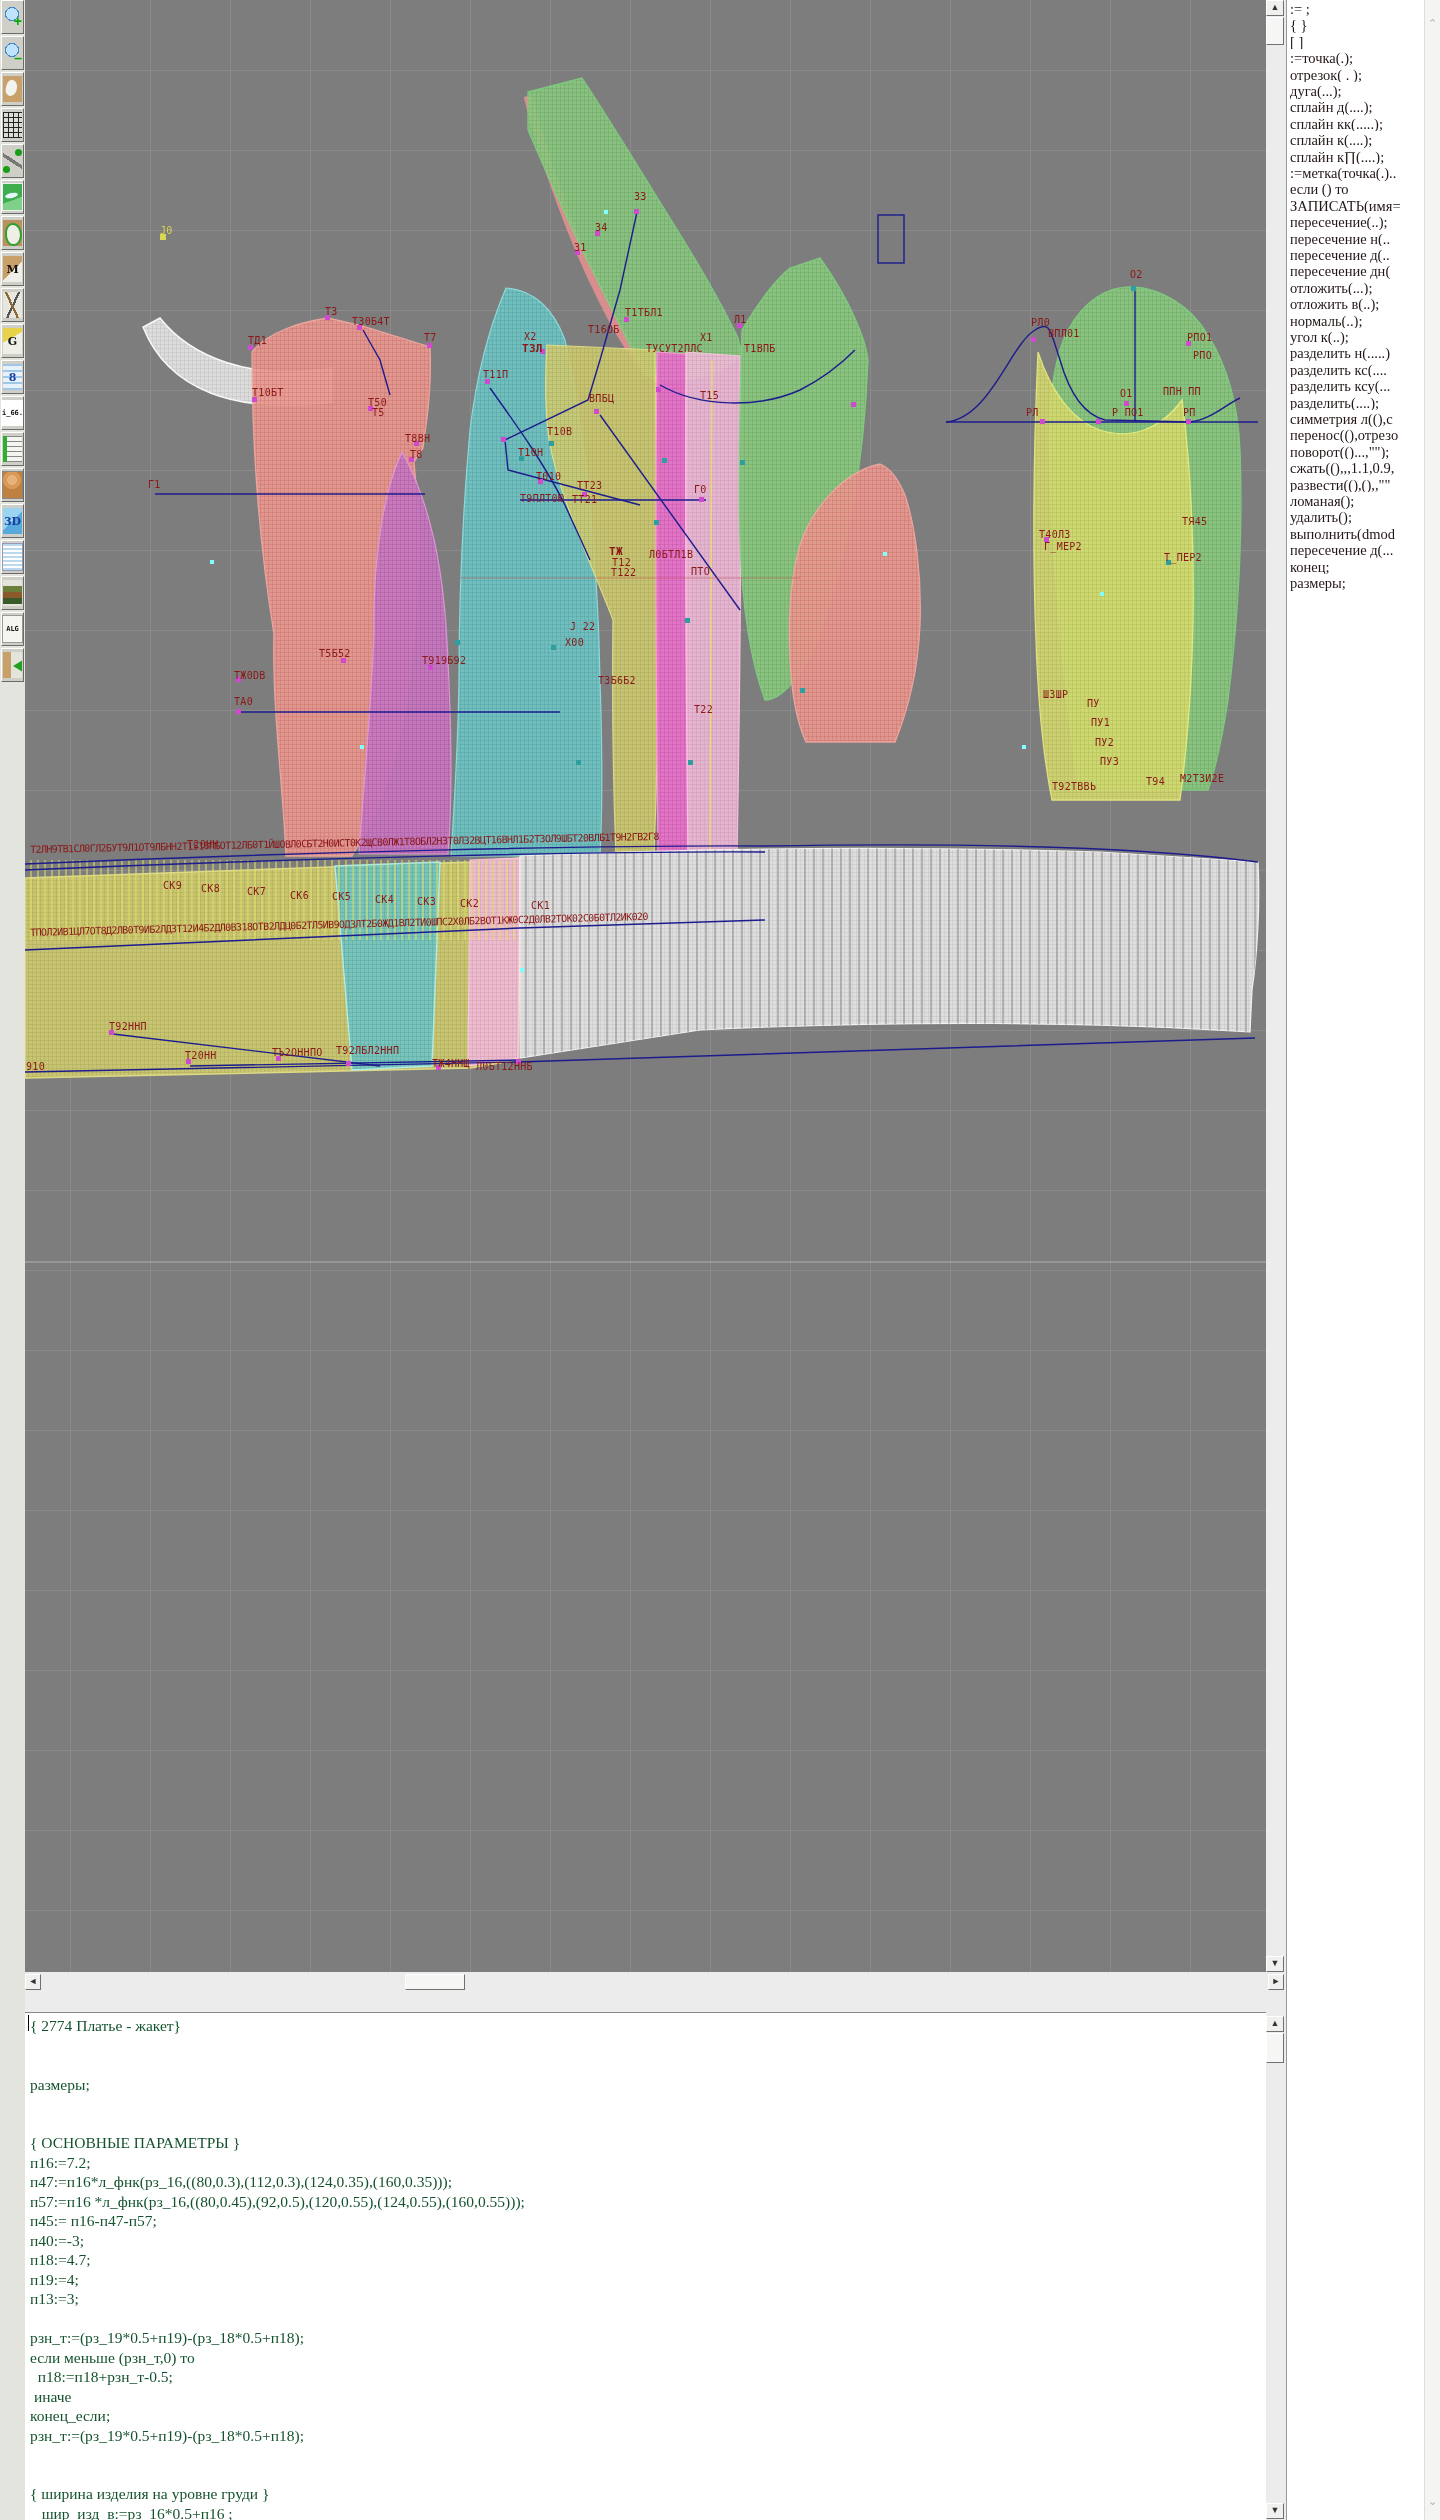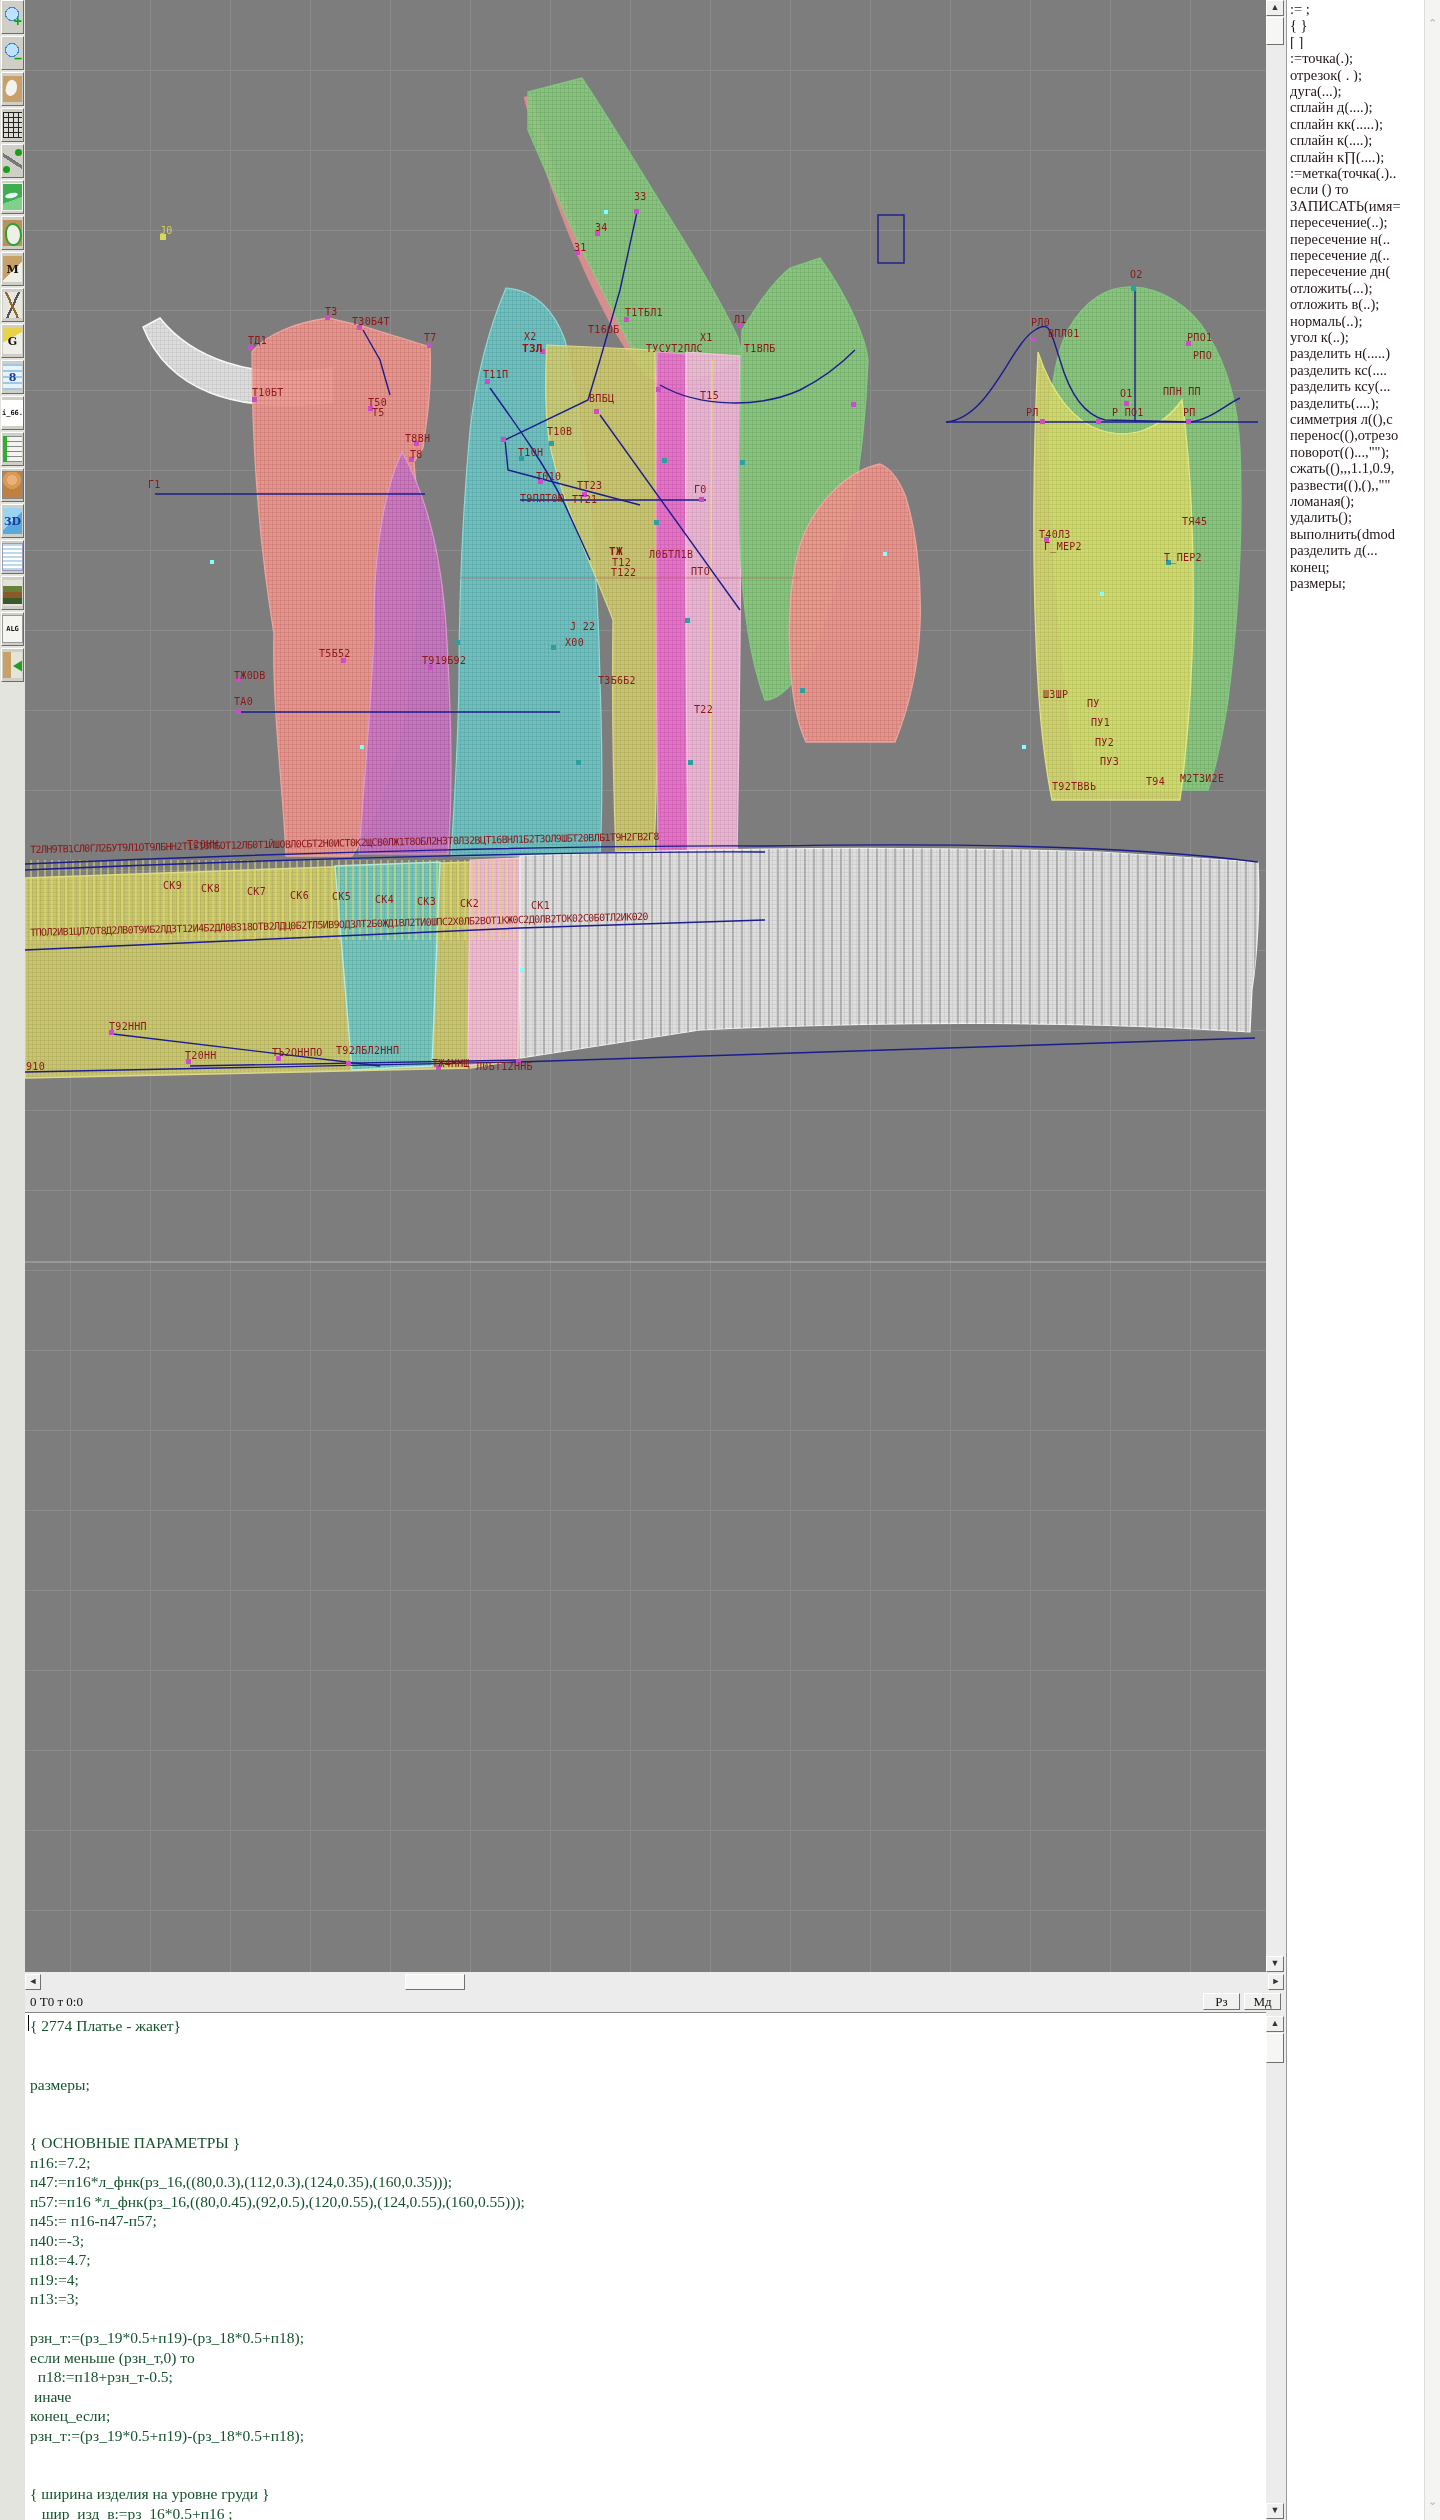--- a/index.html
+++ b/index.html
@@ -434,25 +434,20 @@
     <div class="sb-thumb" style="left:0;top:17px;width:18px;height:28px;"></div>
     <div class="sb-btn" style="left:0;top:1956px;">▼</div>
   </div>
 
   <div id="canvas-hscroll" class="sb-track">
     <div class="sb-btn" style="left:0;top:2px;width:16px;">◄</div>
     <div class="sb-thumb" style="left:380px;top:2px;width:60px;height:16px;"></div>
     <div class="sb-btn" style="left:1243px;top:2px;width:16px;">►</div>
   </div>
 
-  <div id="statusrow">
-    <span id="status-left">0  Т0 т 0:0</span>
-    <div class="st-btn" style="left:1178px;"><span>Рз</span></div>
-    <div class="st-btn" style="left:1219px;"><span>Мд</span></div>
-  </div>
 
   <div id="editor">
     <div id="edcursor"></div>
   <div class="edline" style="top: 5px;">{ 2774 Платье - жакет}</div>
       <div class="edline" style="top: 63.5px;">размеры;</div>
       <div class="edline" style="top: 122px;">{ ОСНОВНЫЕ ПАРАМЕТРЫ }</div>
       <div class="edline" style="top: 141.5px;">п16:=7.2;</div>
       <div class="edline" style="top: 161px;">п47:=п16*л_фнк(рз_16,((80,0.3),(112,0.3),(124,0.35),(160,0.35)));</div>
       <div class="edline" style="top: 180.5px;">п57:=п16 *л_фнк(рз_16,((80,0.45),(92,0.5),(120,0.55),(124,0.55),(160,0.55)));</div>
       <div class="edline" style="top: 200px;">п45:= п16-п47-п57;</div>
@@ -503,21 +498,21 @@
       <div class="rp-item" style="top: 379.2px;">разделить  ксу(...</div>
       <div class="rp-item" style="top: 395.6px;">разделить(....);</div>
       <div class="rp-item" style="top: 412px;">симметрия  л((),с</div>
       <div class="rp-item" style="top: 428.4px;">перенос((),отрезо</div>
       <div class="rp-item" style="top: 444.8px;">поворот(()...,"");</div>
       <div class="rp-item" style="top: 461.2px;">сжать((),,,1.1,0.9,</div>
       <div class="rp-item" style="top: 477.6px;">развести((),(),,""</div>
       <div class="rp-item" style="top: 494px;">ломаная();</div>
       <div class="rp-item" style="top: 510.4px;">удалить();</div>
       <div class="rp-item" style="top: 526.8px;">выполнить(dmod</div>
-      <div class="rp-item" style="top: 543.2px;">разделить  д(...</div>
+      <div class="rp-item" style="top: 543.2px;">пересечение  д(...</div>
       <div class="rp-item" style="top: 559.6px;">конец;</div>
       <div class="rp-item" style="top: 576px;">размеры;</div>
     </div>
   <div id="panel-vscroll">
     <div class="chev" style="top:18px;">⌃</div>
     <div class="chev" style="top:2496px;">⌄</div>
   </div>
 
 </div>
 

